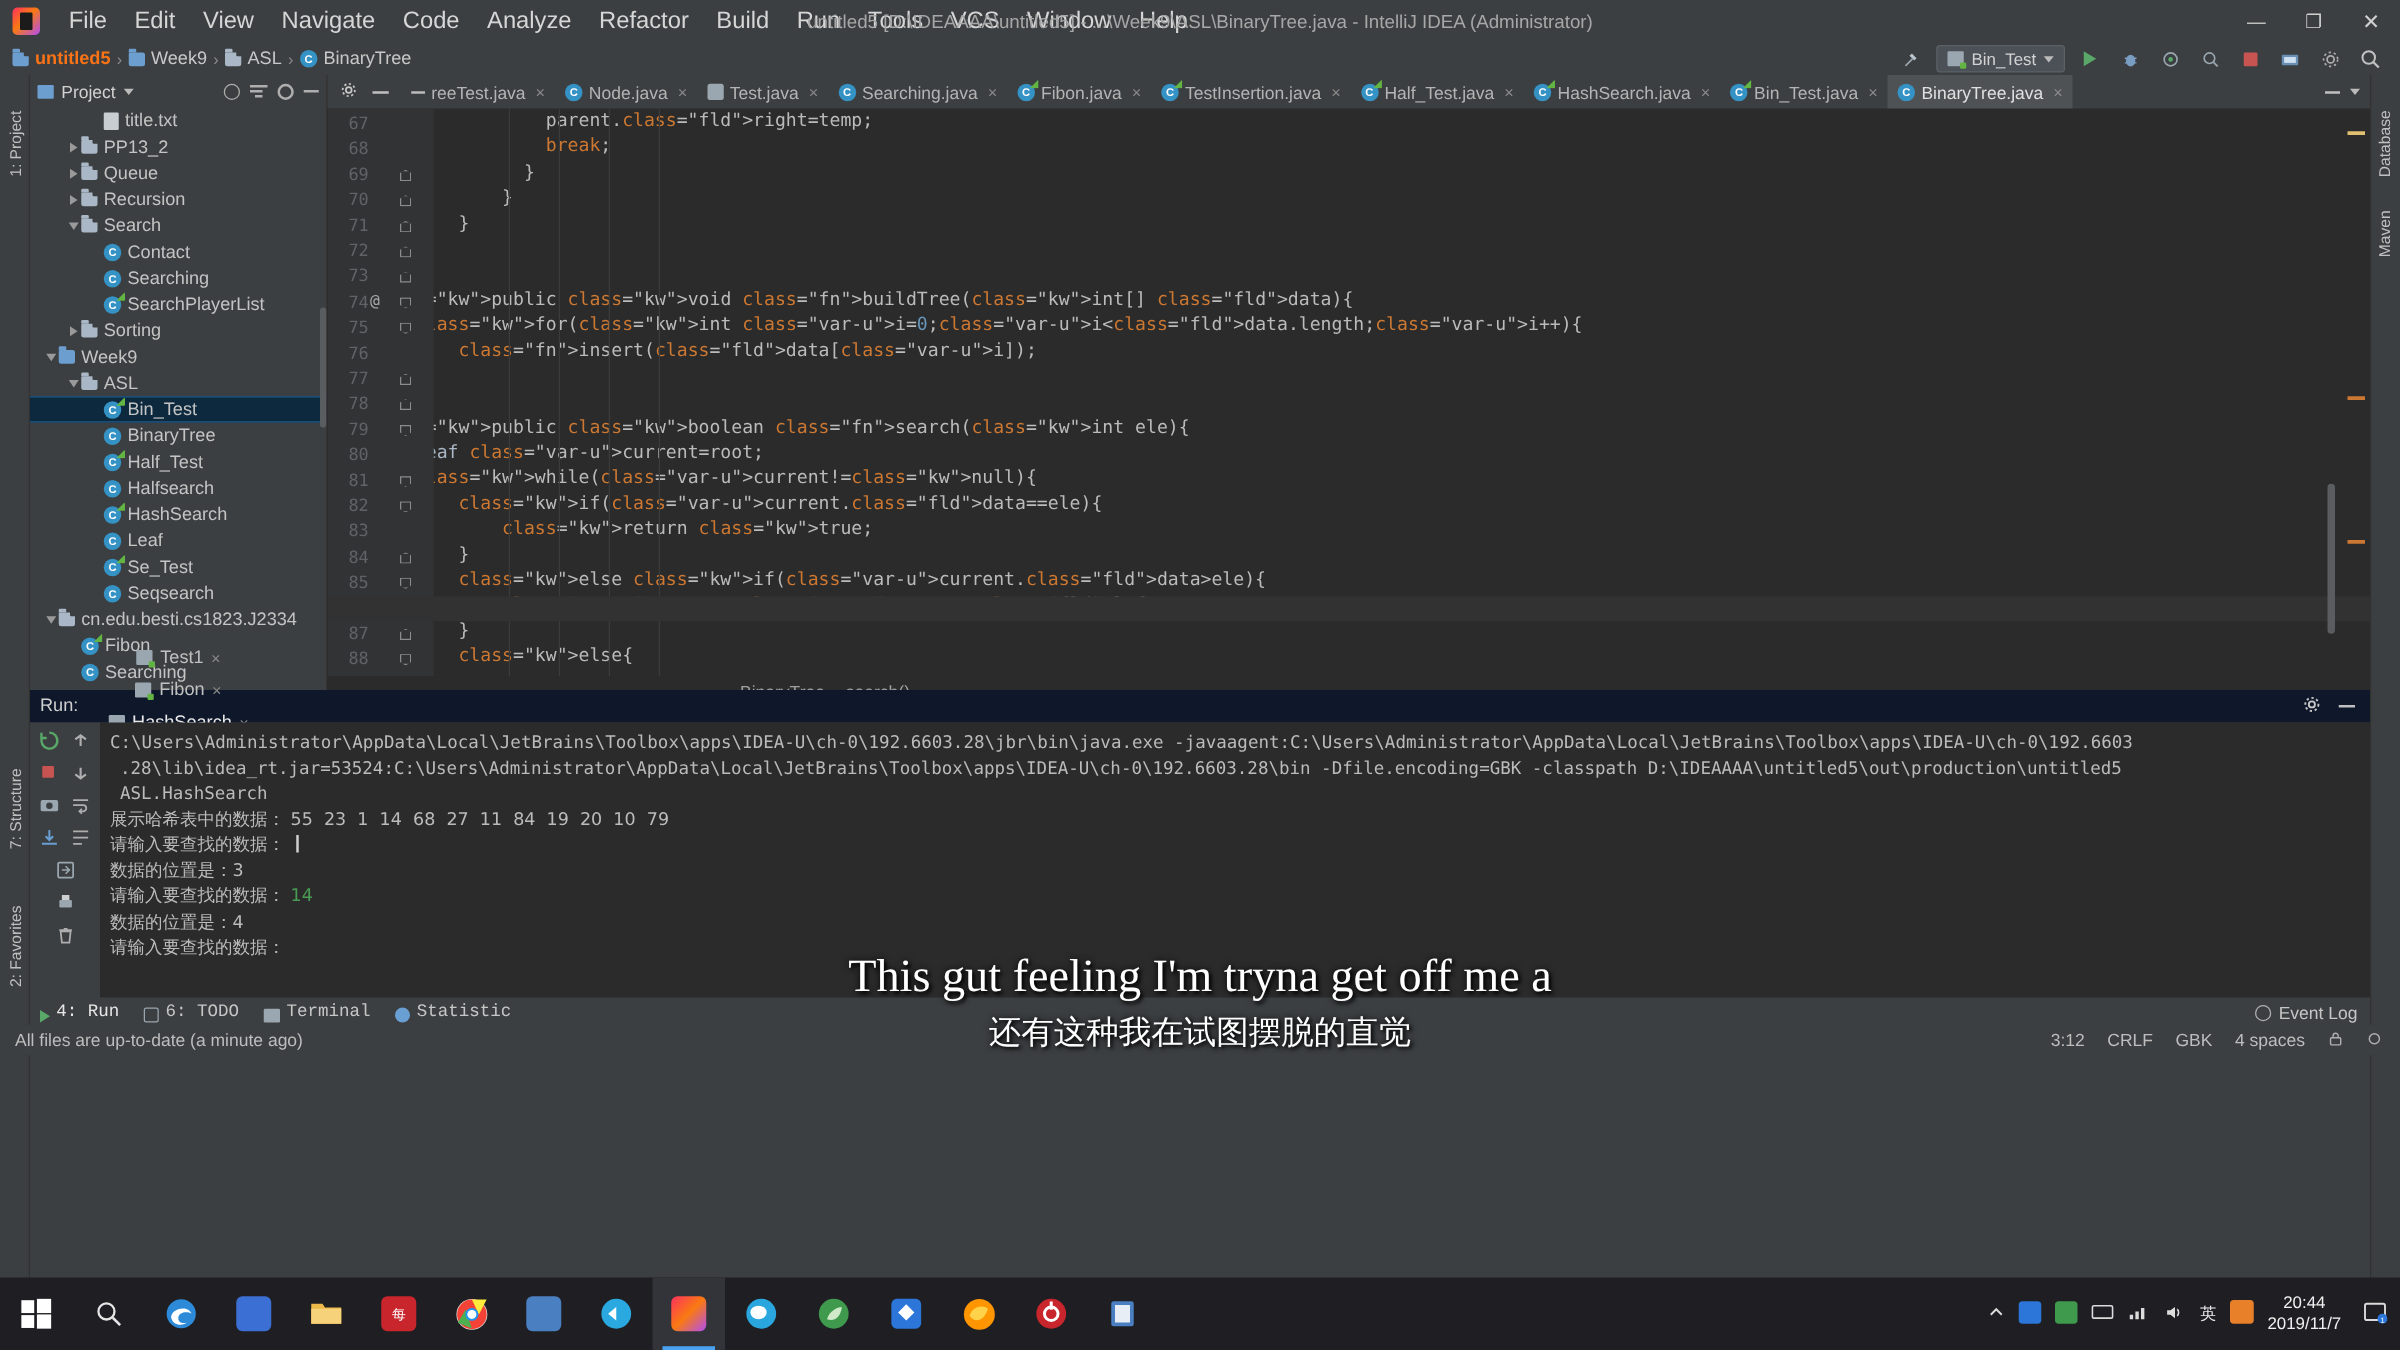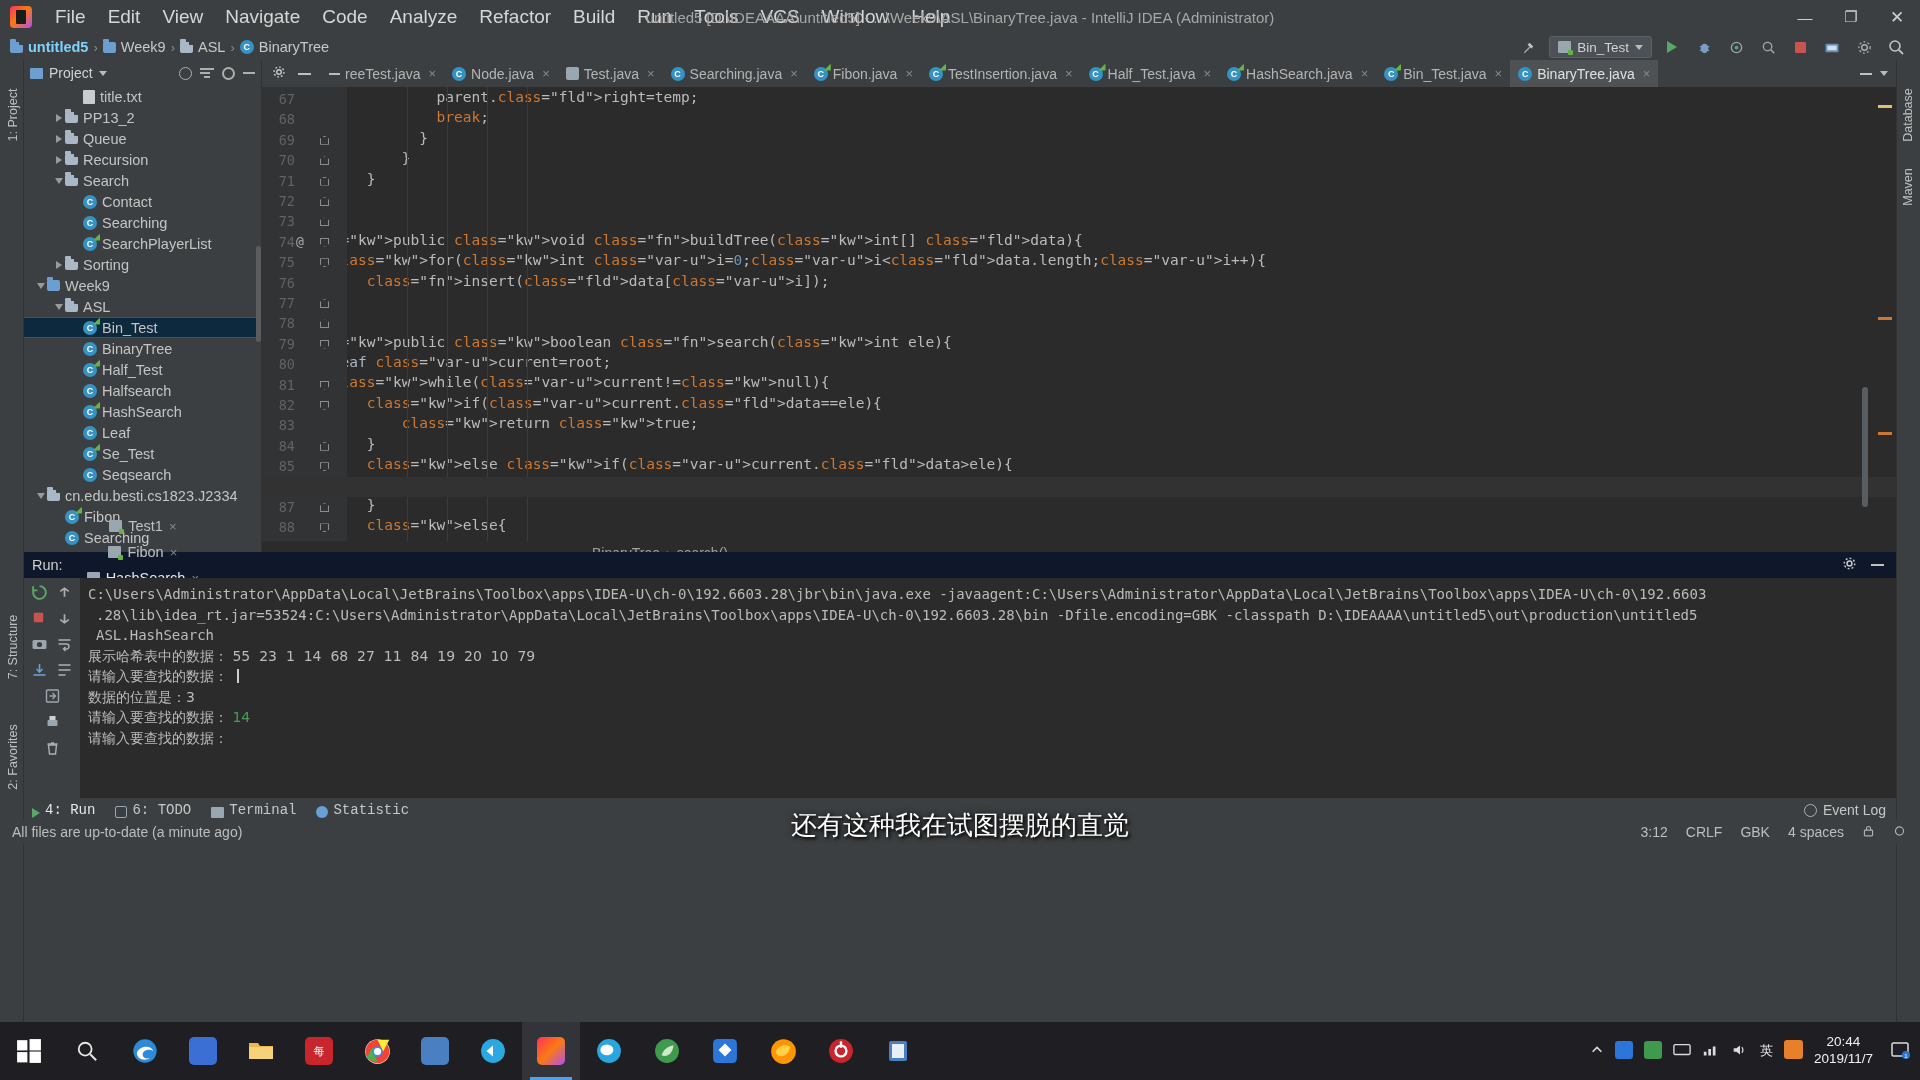--- a/index.html
+++ b/index.html
@@ -41,21 +41,21 @@
   .wc{ width:46px; height:34px; display:flex; align-items:center; justify-content:center; color:#cfcfcf; font-size:15px;}
   .wc.close{ font-size:17px; }
 
   
   .navbar{
     position:absolute; left:0; top:34px; width:1920px; height:26px;
     background:#3c3f41; display:flex; align-items:center; padding-left:10px;
   }
   .crumb{ display:flex; align-items:center; font-size:14.5px; color:#c8c8c8; }
   .crumb .sep{ margin:0 5px; color:#8a8a8a; font-size:13px; }
-  .crumb .bold{ font-weight:bold; color:#7dd3fc; }
+  .crumb .bold{ font-weight:bold; color:#f97316; }
   .icon-folder{
     width:13px; height:11px; margin-right:5px; flex:none; border-radius:1px 2px 2px 2px;
     background:#a9b7c6; position:relative;
   }
   .icon-folder.blue{ background:#6c9fd0; }
   .icon-folder:before{
     content:""; position:absolute; left:0; top:-3px; width:6px; height:3px;
     background:inherit; border-radius:1px 1px 0 0;
   }
   .icon-folder.mod:after{
@@ -811,20 +811,21 @@
     </div>
 
     <div class="console" id="console">
         <div class="con-line" style="padding-left: 0px;">C:\Users\Administrator\AppData\Local\JetBrains\Toolbox\apps\IDEA-U\ch-0\192.6603.28\jbr\bin\java.exe -javaagent:C:\Users\Administrator\AppData\Local\JetBrains\Toolbox\apps\IDEA-U\ch-0\192.6603</div>
         <div class="con-line" style="padding-left: 8px;">.28\lib\idea_rt.jar=53524:C:\Users\Administrator\AppData\Local\JetBrains\Toolbox\apps\IDEA-U\ch-0\192.6603.28\bin -Dfile.encoding=GBK -classpath D:\IDEAAAA\untitled5\out\production\untitled5</div>
         <div class="con-line" style="padding-left: 8px;">ASL.HashSearch</div>
         <div class="con-line cn"><span>展示哈希表中的数据：</span><span> 55  23  1  14  68  27  11  84  19  20  10  79</span></div>
         <div class="con-line cn"><span>请输入要查找的数据：</span>  <span class="con-caret"></span></div>
         <div class="con-line cn"><span>数据的位置是：3</span></div>
         <div class="con-line cn"><span>请输入要查找的数据：</span><span class="grn"> 14</span></div>
+        <div class="con-line cn"><span>数据的位置是：4</span></div>
         <div class="con-line cn"><span>请输入要查找的数据：</span></div>
       </div>
 
   </div>
 
   <div class="bottomtools">
     <div class="bt active">
       <span class="tri-run" style="border-left-width:8px;border-top-width:5px;border-bottom-width:5px;"></span>
       <span>4: Run</span>
     </div>
@@ -860,20 +861,21 @@
           </svg>
       </span>
       <span>
         <svg width="13" height="14" viewBox="0 0 16 16">
             <circle cx="8" cy="8" r="5" fill="none" stroke="#b0b0b0" stroke-width="1.4"></circle>
           </svg>
       </span>
     </span>
   </div>
 
+  <div class="sub1">This gut feeling I'm tryna get off me a</div>
   <div class="sub2">还有这种我在试图摆脱的直觉</div>
 
   <div class="taskbar">
     <div class="tb-start">
       <svg width="26" height="26" viewBox="0 0 24 24">
           <rect x="1" y="2" width="9.5" height="9.5" fill="#fff"></rect>
           <rect x="12.5" y="1" width="10.5" height="10.5" fill="#fff"></rect>
           <rect x="1" y="13" width="9.5" height="9.5" fill="#fff"></rect>
           <rect x="12.5" y="12.5" width="10.5" height="10.5" fill="#fff"></rect>
         </svg>

